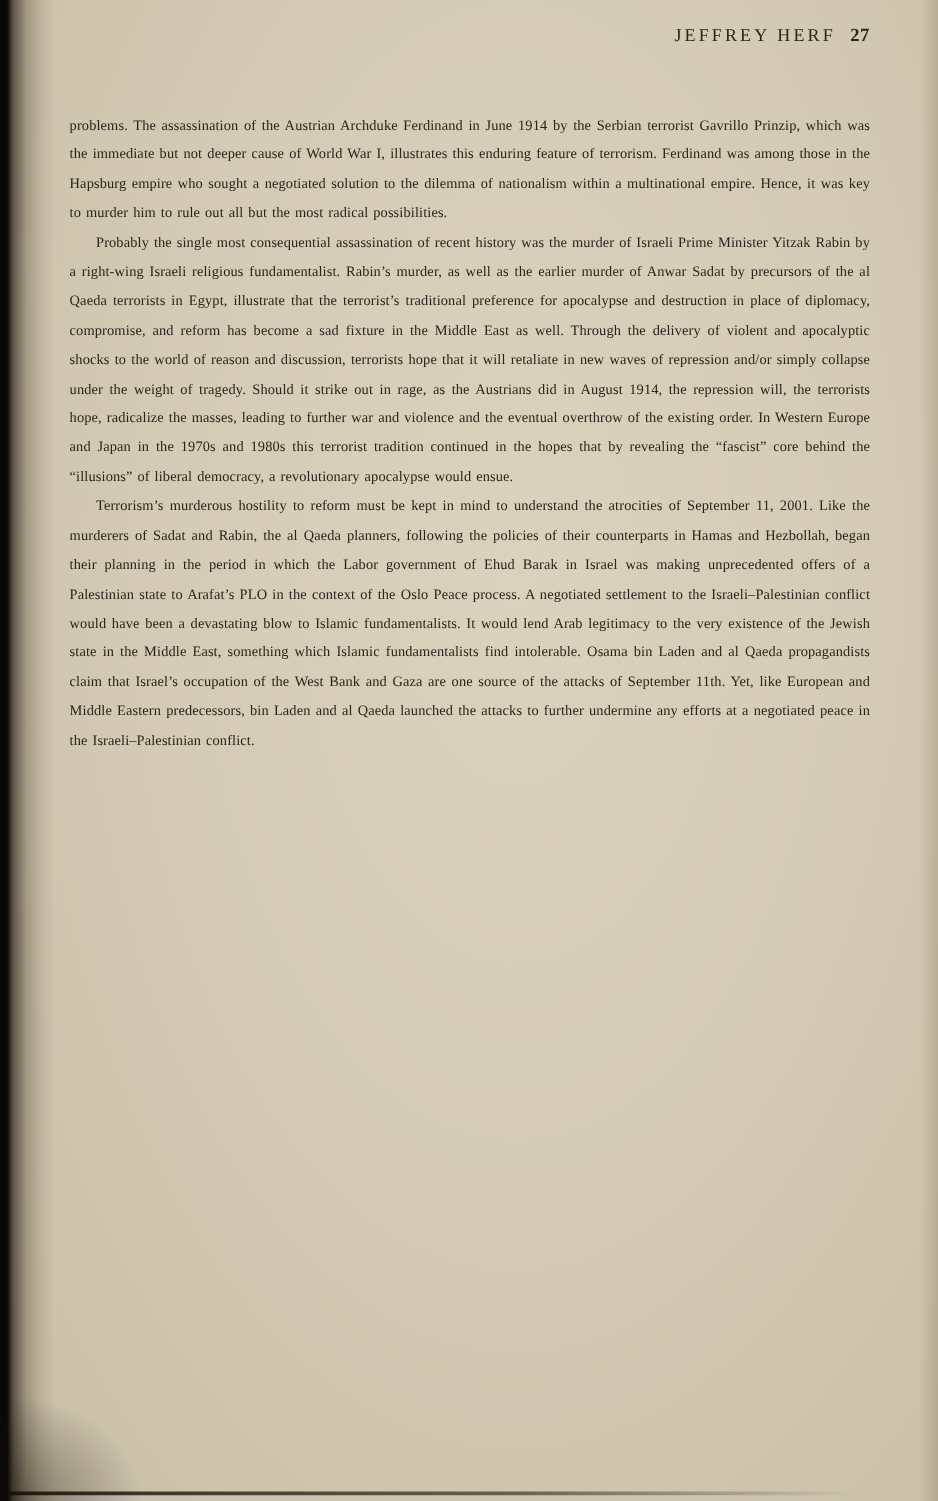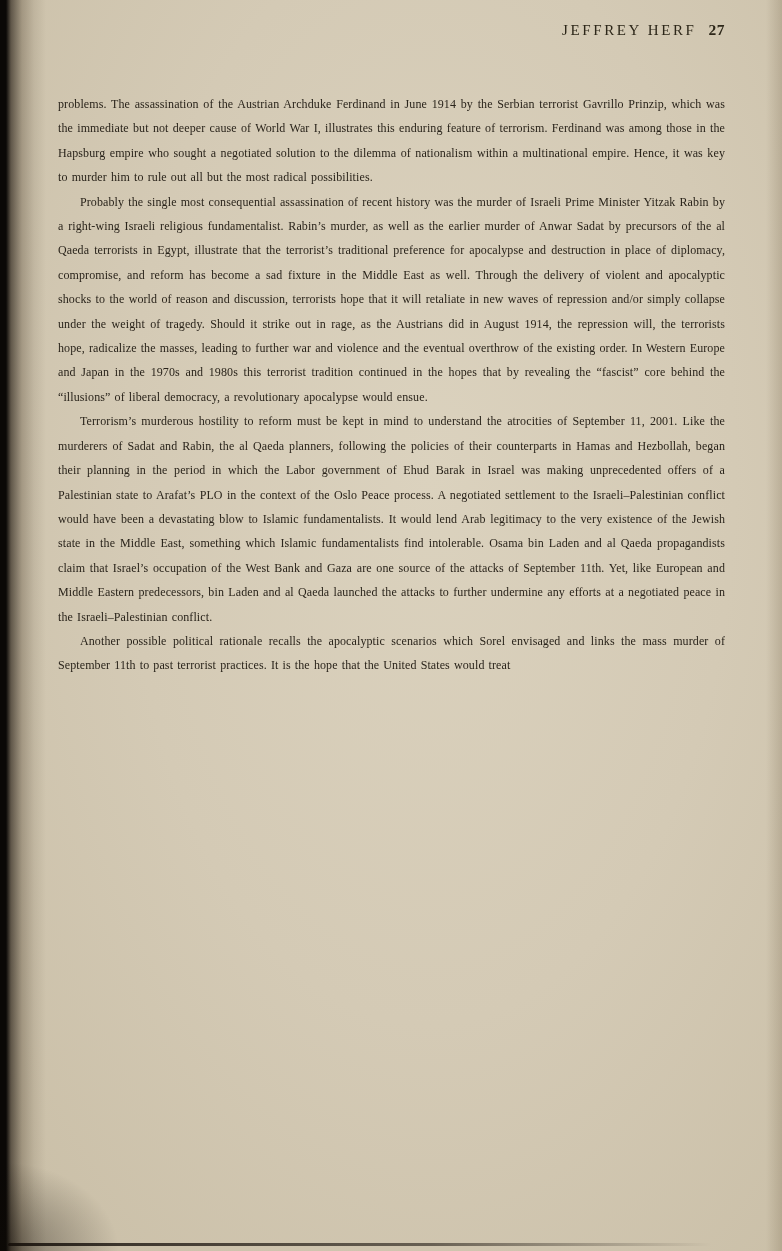--- a/index.html
+++ b/index.html
@@ -97,14 +97,13 @@
 <div class="scan-edge-bottom"></div>
 
 <header class="running-header">
   <span>JEFFREY HERF</span><span class="pagenum">27</span>
 </header>
 
 <main class="text-block">
   <p>problems. The assassination of the Austrian Archduke Ferdinand in June 1914 by the Serbian terrorist Gavrillo Prinzip, which was the immediate but not deeper cause of World War I, illustrates this enduring feature of terrorism. Ferdinand was among those in the Hapsburg empire who sought a negotiated solution to the dilemma of nationalism within a multinational empire. Hence, it was key to murder him to rule out all but the most radical possibilities.</p>
   <p class="indent">Probably the single most consequential assassination of recent history was the murder of Israeli Prime Minister Yitzak Rabin by a right-wing Israeli religious fundamentalist. Rabin’s murder, as well as the earlier murder of Anwar Sadat by precursors of the al Qaeda terrorists in Egypt, illustrate that the terrorist’s traditional preference for apocalypse and destruction in place of diplomacy, compromise, and reform has become a sad fixture in the Middle East as well. Through the delivery of violent and apocalyptic shocks to the world of reason and discussion, terrorists hope that it will retaliate in new waves of repression and/or simply collapse under the weight of tragedy. Should it strike out in rage, as the Austrians did in August 1914, the repression will, the terrorists hope, radicalize the masses, leading to further war and violence and the eventual overthrow of the existing order. In Western Europe and Japan in the 1970s and 1980s this terrorist tradition continued in the hopes that by revealing the “fascist” core behind the “illusions” of liberal democracy, a revolutionary apocalypse would ensue.</p>
   <p class="indent">Terrorism’s murderous hostility to reform must be kept in mind to understand the atrocities of September 11, 2001. Like the murderers of Sadat and Rabin, the al Qaeda planners, following the policies of their counterparts in Hamas and Hezbollah, began their planning in the period in which the Labor government of Ehud Barak in Israel was making unprecedented offers of a Palestinian state to Arafat’s PLO in the context of the Oslo Peace process. A negotiated settlement to the Israeli–Palestinian conflict would have been a devastating blow to Islamic fundamentalists. It would lend Arab legitimacy to the very existence of the Jewish state in the Middle East, something which Islamic fundamentalists find intolerable. Osama bin Laden and al Qaeda propagandists claim that Israel’s occupation of the West Bank and Gaza are one source of the attacks of September 11th. Yet, like European and Middle Eastern predecessors, bin Laden and al Qaeda launched the attacks to further undermine any efforts at a negotiated peace in the Israeli–Palestinian conflict.</p>
-  <p class="indent">Another possible political rationale recalls the apocalyptic scenarios which Sorel envisaged and links the mass murder of September 11th to past terrorist practices. It is the hope that the United States would treat</p>
 </main>
 
 </body></html>

